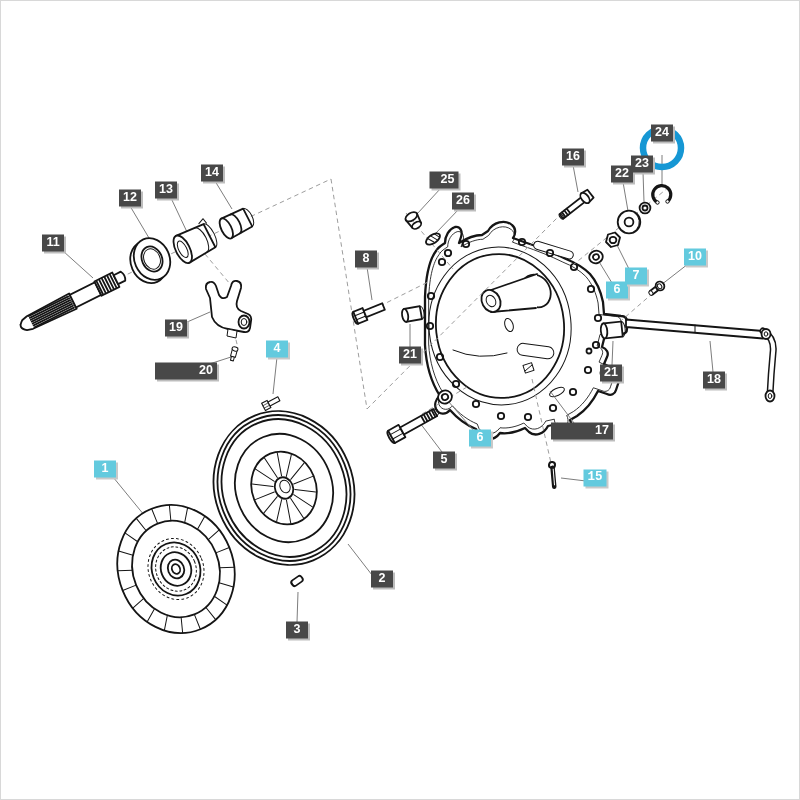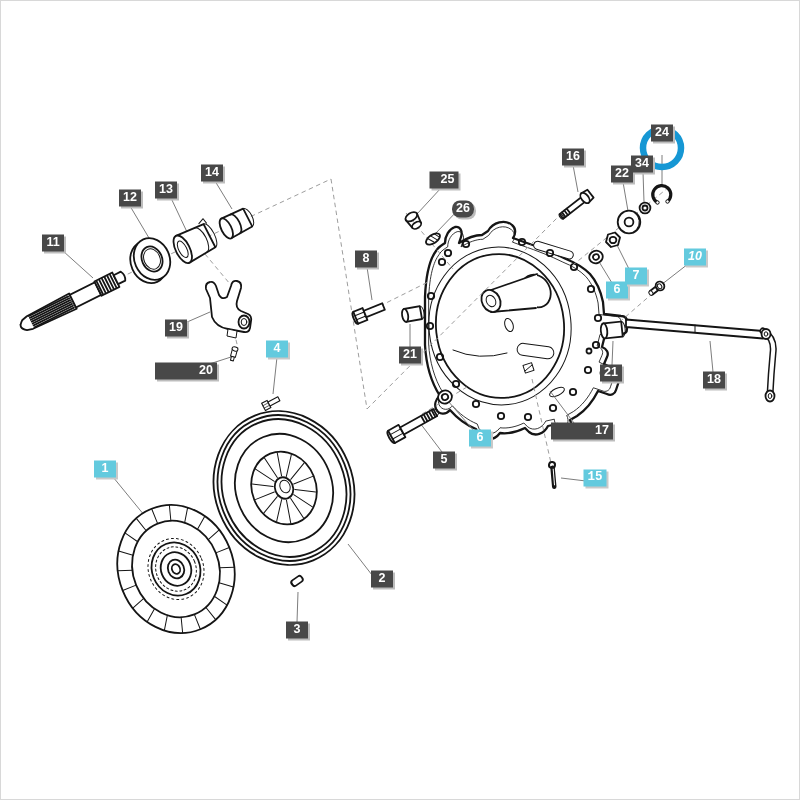--- a/index.html
+++ b/index.html
@@ -384,32 +384,32 @@
 <div id="callout-layer">
       <div class="callout cyan" style="left: 104px; top: 468px;">1</div>
       <div class="callout dark" style="left: 381px; top: 578px;">2</div>
       <div class="callout dark" style="left: 296px; top: 629px;">3</div>
       <div class="callout cyan" style="left: 276px; top: 348px;">4</div>
       <div class="callout dark" style="left: 443px; top: 459px;">5</div>
       <div class="callout cyan" style="left: 479px; top: 437px;">6</div>
       <div class="callout cyan" style="left: 616px; top: 289px;">6</div>
       <div class="callout cyan" style="left: 635px; top: 275px;">7</div>
       <div class="callout dark" style="left: 365px; top: 258px;">8</div>
-      <div class="callout cyan" style="left: 694px; top: 256px; font-style: italic;">10</div>
+      <div class="callout cyan" style="left: 694px; top: 256px;">10</div>
       <div class="callout dark" style="left: 52px; top: 242px;">11</div>
       <div class="callout dark" style="left: 129px; top: 197px;">12</div>
       <div class="callout dark" style="left: 165px; top: 189px;">13</div>
       <div class="callout dark" style="left: 211px; top: 172px;">14</div>
       <div class="callout cyan" style="left: 594px; top: 477px; font-family: Liberation Mono, monospace;">15</div>
       <div class="callout dark" style="left: 572px; top: 156px;">16</div>
       <div class="callout dark" style="left: 581px; top: 430px; padding-left: 44px;">17</div>
       <div class="callout dark" style="left: 713px; top: 379px;">18</div>
       <div class="callout dark" style="left: 167px; top: 327px; margin-left: 8px;">19</div>
       <div class="callout dark" style="left: 185px; top: 370px; padding-left: 44px;">20</div>
       <div class="callout dark" style="left: 409px; top: 354px;">21</div>
       <div class="callout dark" style="left: 610px; top: 372px;">21</div>
       <div class="callout dark" style="left: 621px; top: 173px;">22</div>
-      <div class="callout dark" style="left: 641px; top: 163px;">34</div>
+      <div class="callout dark" style="left: 641px; top: 163px;">23</div>
       <div class="callout dark" style="left: 661px; top: 132px;">24</div>
       <div class="callout dark" style="left: 443px; top: 179px; padding-left: 11px;">25</div>
-      <div class="callout dark" style="left: 462px; top: 208px; border-radius: 8px;">26</div>
+      <div class="callout dark" style="left: 462px; top: 200px;">26</div>
     </div>
 </div>
 
 </body></html>

